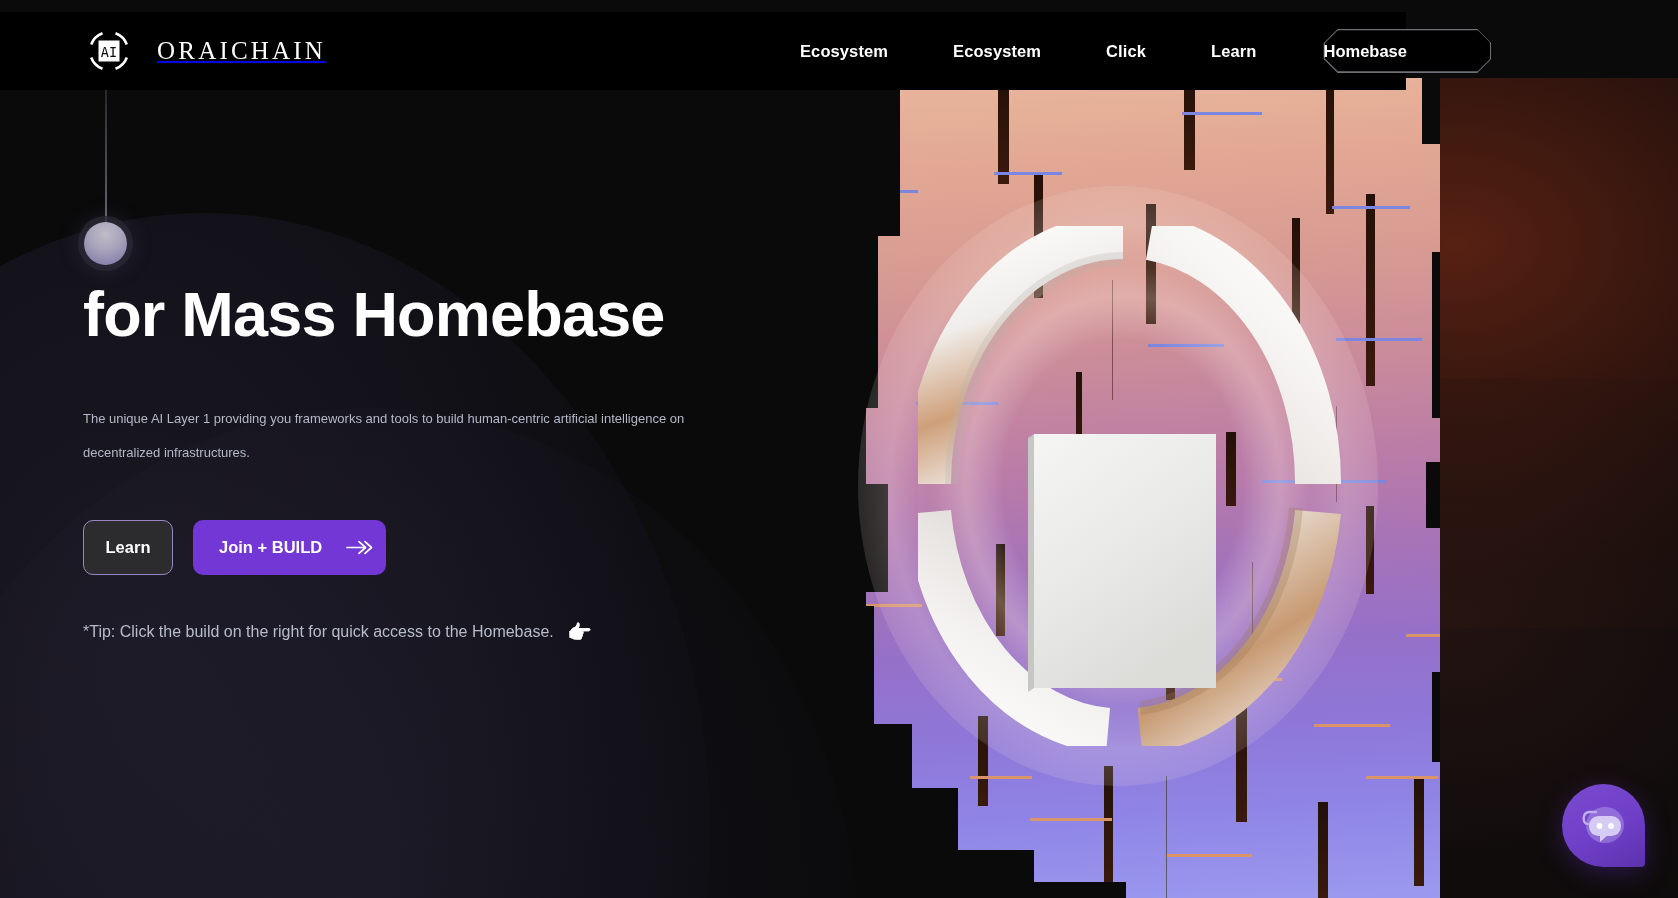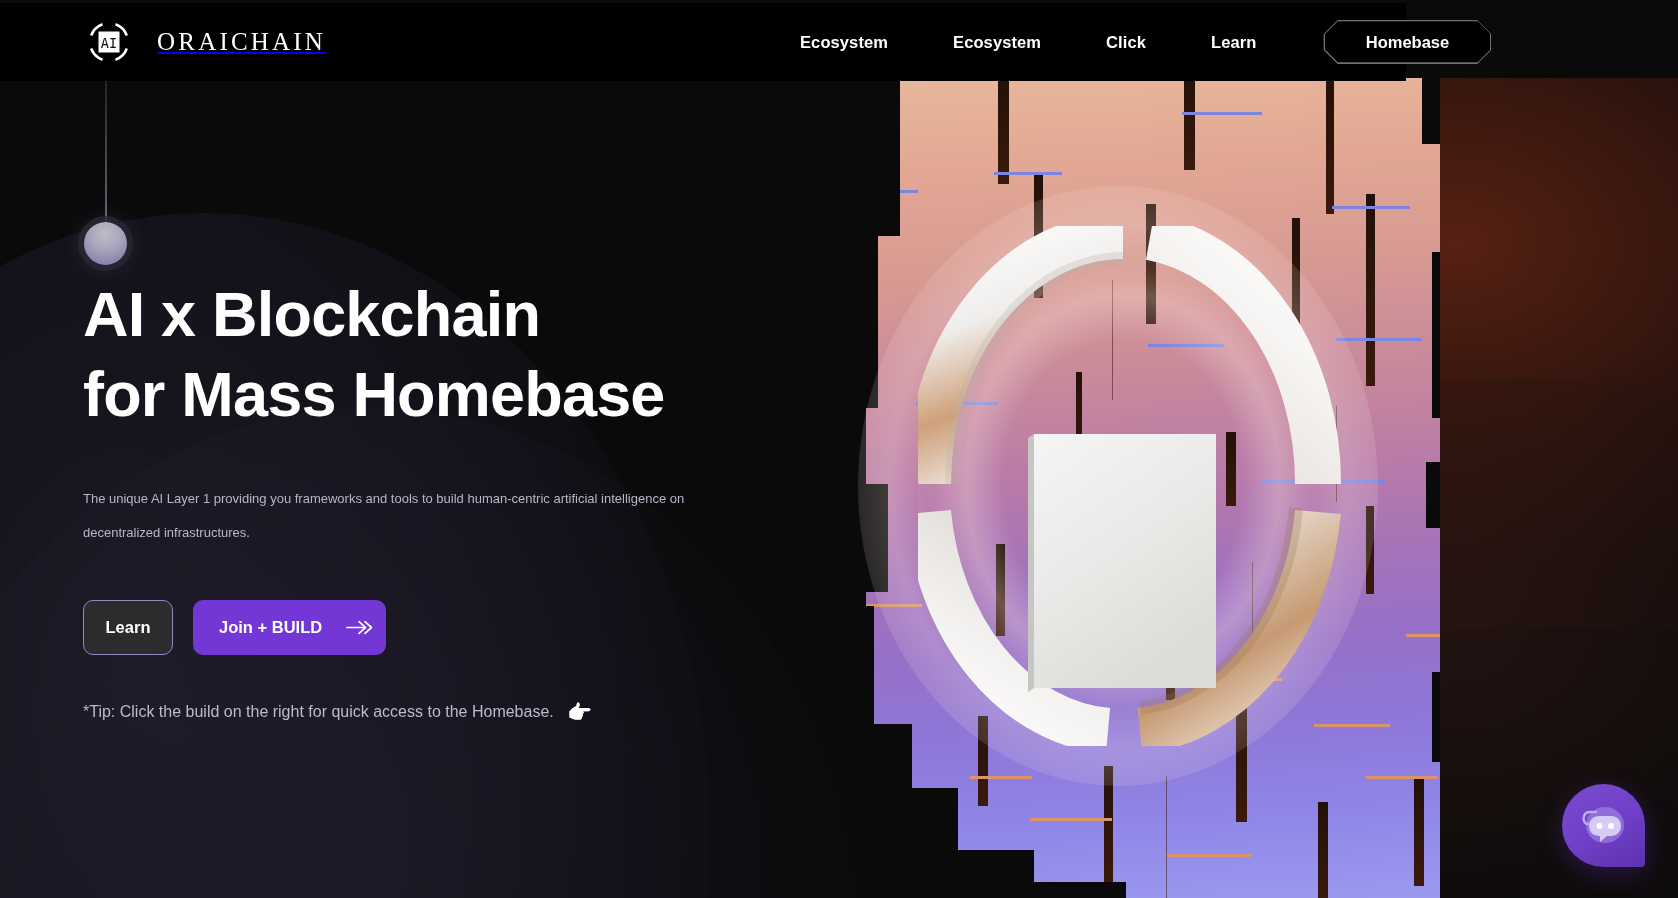--- a/index.html
+++ b/index.html
@@ -18,21 +18,21 @@
     position: relative;
     width: 1678px;
     height: 898px;
     background: #0a0a0b;
     overflow: hidden;
   }
 
   
   .header {
     position: absolute;
-    top: 3px; left: 0;
+    top: 12px; left: 0;
     width: 1406px;
     height: 78px;
     background: #000000;
     z-index: 60;
     display: flex;
     align-items: center;
     padding-left: 32px;
   }
 
   .brand {
@@ -87,21 +87,20 @@
   .nav-gap-3 { margin-right: 56px; }
   .nav-gap-4 { margin-right: 58px; }
 
   
   .homebase {
     position: relative;
     width: 168px;
     height: 44px;
     display: flex;
     align-items: center;
-    justify-content: center;
     cursor: pointer;
     background: #0d0d0e;
     clip-path: polygon(14px 0, 154px 0, 168px 14px, 168px 30px, 154px 44px, 14px 44px, 0 30px, 0 14px);
   }
   .homebase::before {
     content: "";
     position: absolute;
     inset: 0;
     background: #6f6f78;
     clip-path: polygon(14px 0, 154px 0, 168px 14px, 168px 30px, 154px 44px, 14px 44px, 0 30px, 0 14px);
@@ -544,21 +543,20 @@
           </g>
 
           <polygon points="110,212 116,208 116,462 110,466" fill="#c6c6c3"></polygon>
           <rect x="116" y="208" width="182" height="254" fill="url(#sqG)"></rect>
         </svg>
       </div>
     </div>
 
     <div class="content">
       <h1 class="headline">
-        <span class="headline-line">AI x Blockchain</span>
         <span class="headline-line">for Mass Homebase</span>
       </h1>
 
       <p class="subtext">The unique AI Layer 1 providing you frameworks and tools to build human-centric artificial intelligence on decentralized infrastructures.</p>
 
       <div class="cta-row">
         <button class="btn-learn" type="button">Learn</button>
 
         <button class="btn-build" type="button">
           <span>Join + BUILD</span>

